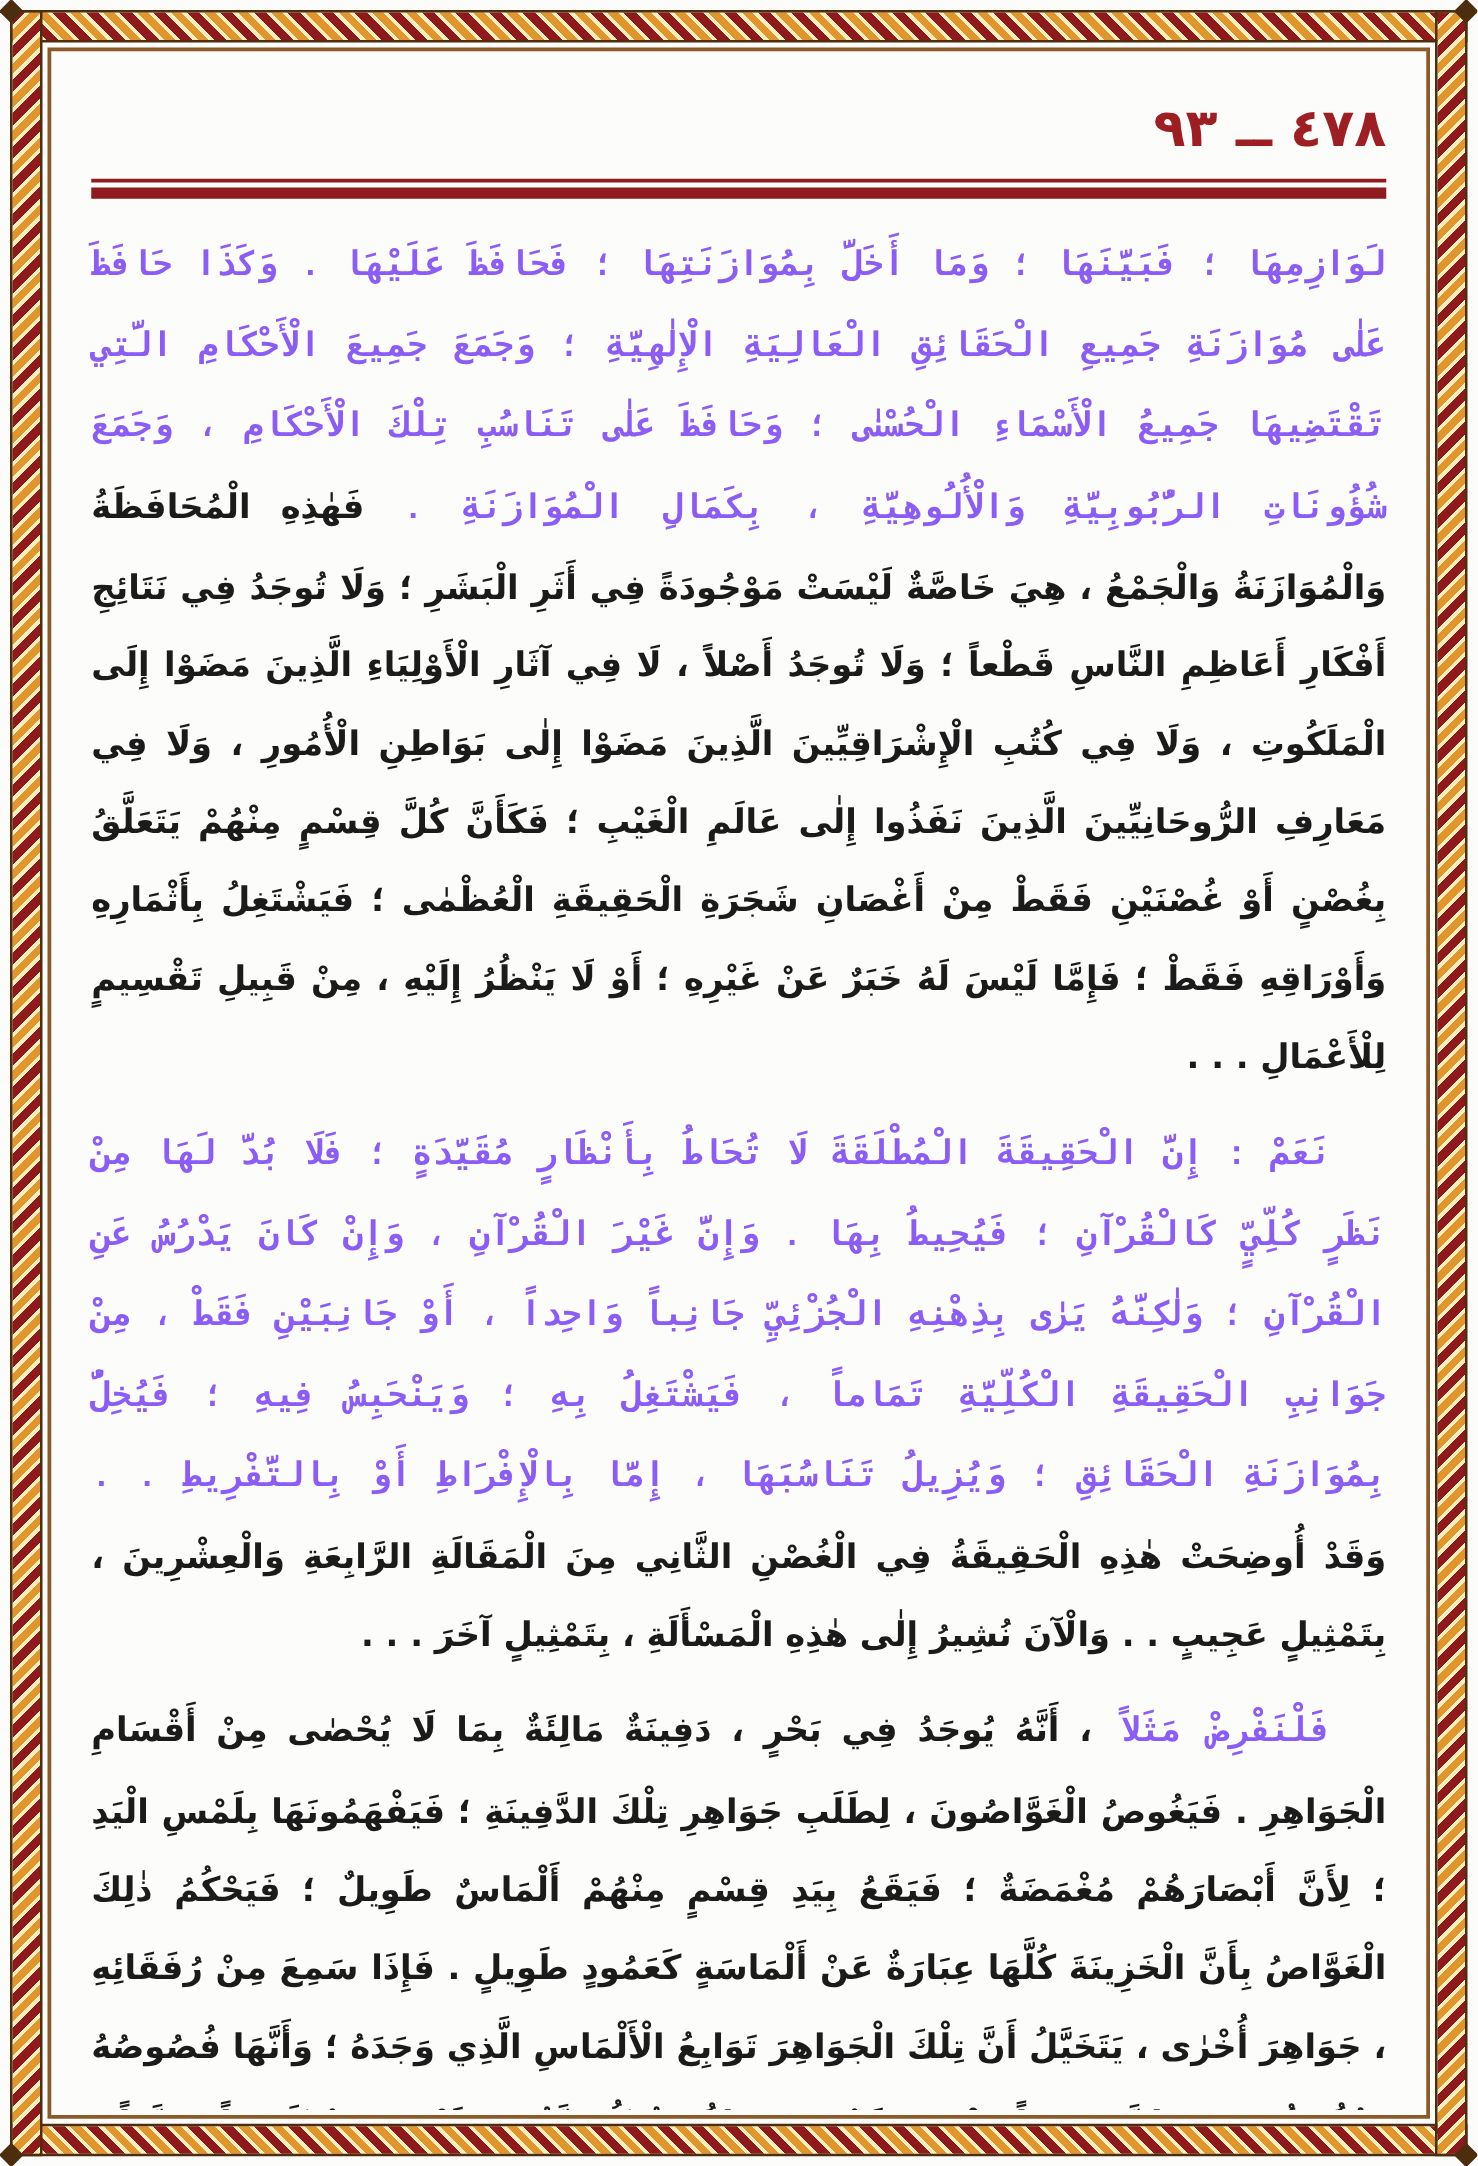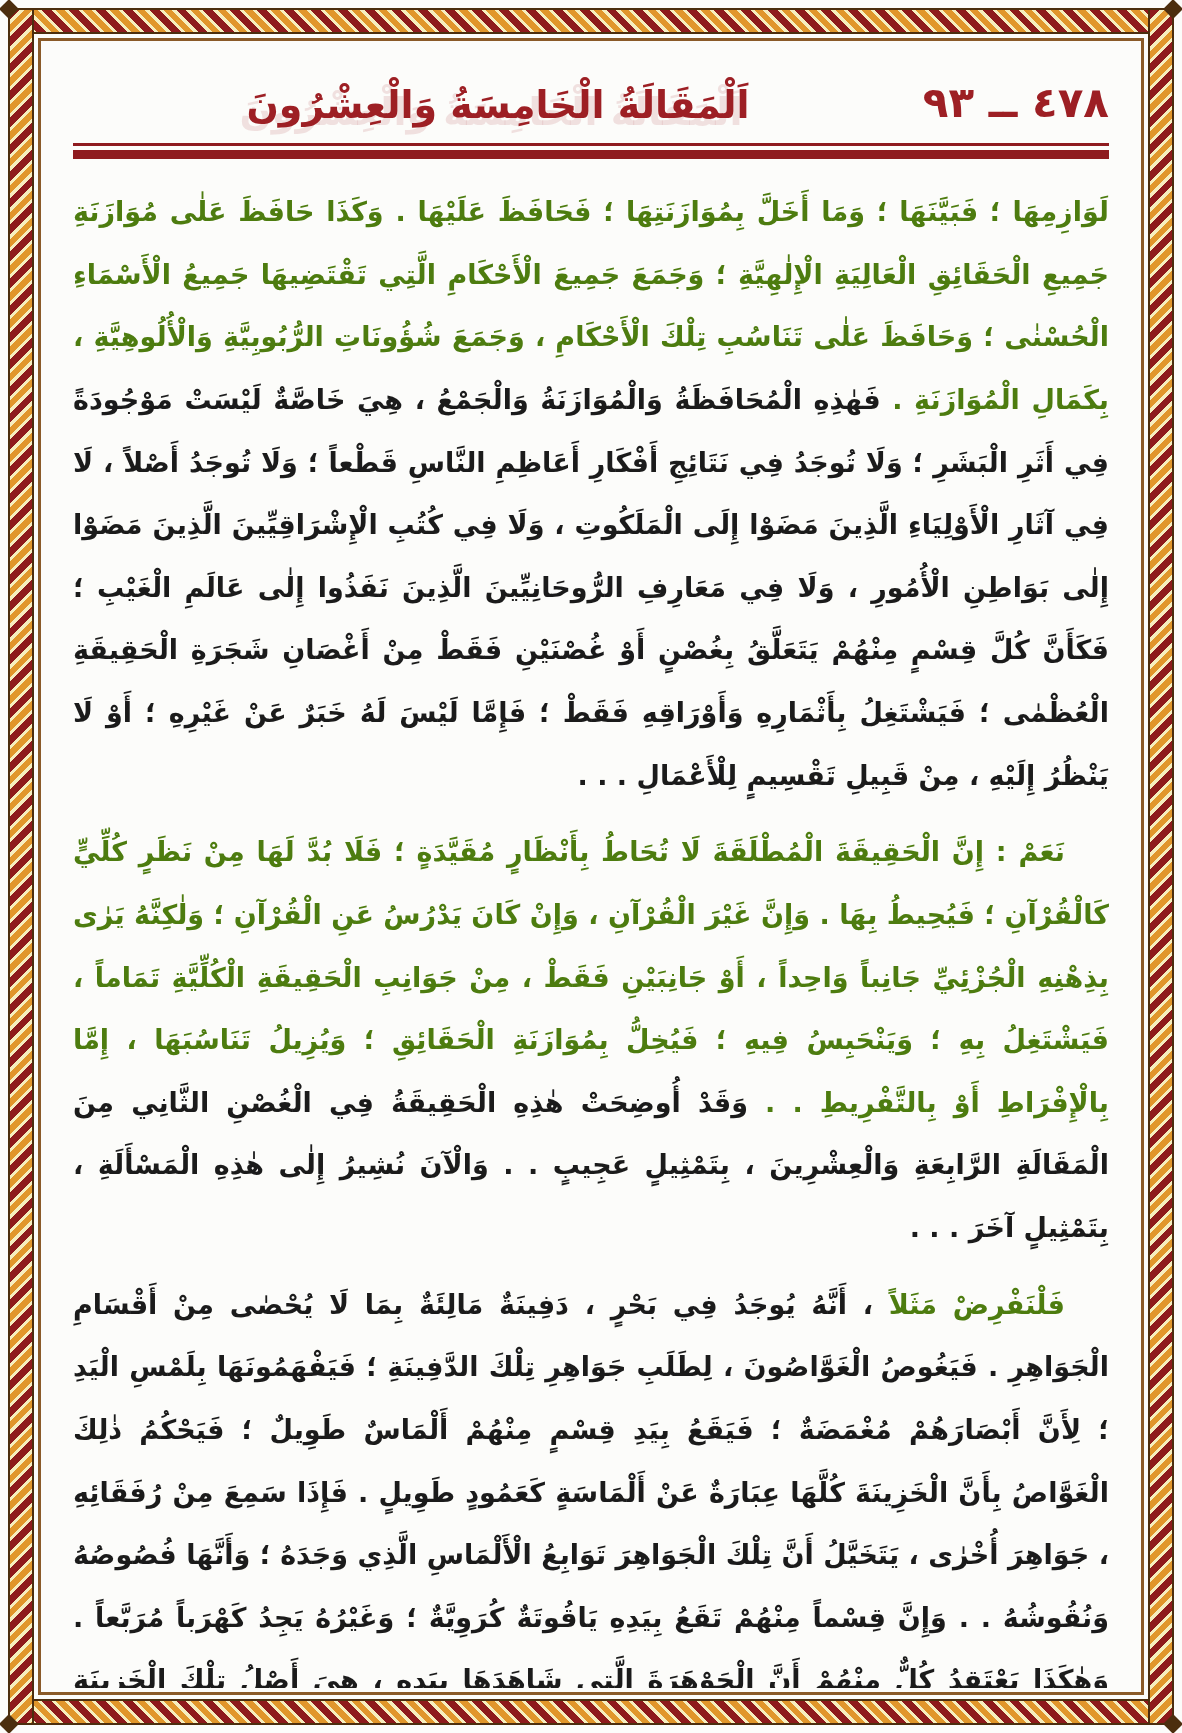--- a/index.html
+++ b/index.html
@@ -24,42 +24,41 @@
   .header{display:flex;align-items:flex-end;margin-bottom:16px;min-height:64px;}
   .page-numbers{order:1;font-size:42px;font-weight:bold;color:#9d1f24;white-space:nowrap;letter-spacing:2px;}
   .header-title{order:2;flex:1;text-align:center;font-size:38px;font-weight:bold;color:#9d1f24;
     text-shadow:-7px 7px 0 rgba(158,27,30,0.12);}
   .rule{margin:6px 0 22px;}
   .rule .thin{height:3px;background:#8f1b1f;}
   .rule .thick{height:9px;background:#8f1b1f;margin-top:4px;}
   .body-text{font-size:27px;font-weight:bold;line-height:2.32;text-align:justify;text-justify:inter-word;}
   .para{margin:0 0 14px;}
   .para.indent{text-indent:44px;}
-  .seg-red{color:#4d7c0f;}
+  .seg-red{color:#8b5cf6;font-family:Liberation Mono, monospace;}
   .seg-black{color:#1b1b1b;}
 </style>
 </head>
 <body>
 
 <div class="sheet">
 
   <div class="strip h top"></div>
   <div class="strip h bottom"></div>
   <div class="strip v left"></div>
   <div class="strip v right"></div>
   <div class="corner tl"></div>
   <div class="corner tr"></div>
   <div class="corner bl"></div>
   <div class="corner br"></div>
   <div class="inner-line"></div>
 
   <div class="content">
     <div class="header">
       <div class="page-numbers">٤٧٨ ــ ٩٣</div>
-      <div class="header-title">اَلْمَقَالَةُ الْخَامِسَةُ وَالْعِشْرُونَ</div>
     </div>
 
     <div class="rule">
       <div class="thin"></div>
       <div class="thick"></div>
     </div>
 
     <div class="body-text">
         <div class="para"><span class="seg-red">لَوَازِمِهَا ؛ فَبَيَّنَهَا ؛ وَمَا أَخَلَّ بِمُوَازَنَتِهَا ؛ فَحَافَظَ عَلَيْهَا . وَكَذَا حَافَظَ عَلٰى مُوَازَنَةِ جَمِيعِ الْحَقَائِقِ الْعَالِيَةِ الْإِلٰهِيَّةِ ؛ وَجَمَعَ جَمِيعَ الْأَحْكَامِ الَّتِي تَقْتَضِيهَا جَمِيعُ الْأَسْمَاءِ الْحُسْنٰى ؛ وَحَافَظَ عَلٰى تَنَاسُبِ تِلْكَ الْأَحْكَامِ ، وَجَمَعَ شُؤُونَاتِ الرُّبُوبِيَّةِ وَالْأُلُوهِيَّةِ ، بِكَمَالِ الْمُوَازَنَةِ . </span><span class="seg-black">فَهٰذِهِ الْمُحَافَظَةُ وَالْمُوَازَنَةُ وَالْجَمْعُ ، هِيَ خَاصَّةٌ لَيْسَتْ مَوْجُودَةً فِي أَثَرِ الْبَشَرِ ؛ وَلَا تُوجَدُ فِي نَتَائِجِ أَفْكَارِ أَعَاظِمِ النَّاسِ قَطْعاً ؛ وَلَا تُوجَدُ أَصْلاً ، لَا فِي آثَارِ الْأَوْلِيَاءِ الَّذِينَ مَضَوْا إِلَى الْمَلَكُوتِ ، وَلَا فِي كُتُبِ الْإِشْرَاقِيِّينَ الَّذِينَ مَضَوْا إِلٰى بَوَاطِنِ الْأُمُورِ ، وَلَا فِي مَعَارِفِ الرُّوحَانِيِّينَ الَّذِينَ نَفَذُوا إِلٰى عَالَمِ الْغَيْبِ ؛ فَكَأَنَّ كُلَّ قِسْمٍ مِنْهُمْ يَتَعَلَّقُ بِغُصْنٍ أَوْ غُصْنَيْنِ فَقَطْ مِنْ أَغْصَانِ شَجَرَةِ الْحَقِيقَةِ الْعُظْمٰى ؛ فَيَشْتَغِلُ بِأَثْمَارِهِ وَأَوْرَاقِهِ فَقَطْ ؛ فَإِمَّا لَيْسَ لَهُ خَبَرٌ عَنْ غَيْرِهِ ؛ أَوْ لَا يَنْظُرُ إِلَيْهِ ، مِنْ قَبِيلِ تَقْسِيمٍ لِلْأَعْمَالِ . . .</span></div>
         <div class="para indent"><span class="seg-red">نَعَمْ : إِنَّ الْحَقِيقَةَ الْمُطْلَقَةَ لَا تُحَاطُ بِأَنْظَارٍ مُقَيَّدَةٍ ؛ فَلَا بُدَّ لَهَا مِنْ نَظَرٍ كُلِّيٍّ كَالْقُرْآنِ ؛ فَيُحِيطُ بِهَا . وَإِنَّ غَيْرَ الْقُرْآنِ ، وَإِنْ كَانَ يَدْرُسُ عَنِ الْقُرْآنِ ؛ وَلٰكِنَّهُ يَرٰى بِذِهْنِهِ الْجُزْئِيِّ جَانِباً وَاحِداً ، أَوْ جَانِبَيْنِ فَقَطْ ، مِنْ جَوَانِبِ الْحَقِيقَةِ الْكُلِّيَّةِ تَمَاماً ، فَيَشْتَغِلُ بِهِ ؛ وَيَنْحَبِسُ فِيهِ ؛ فَيُخِلُّ بِمُوَازَنَةِ الْحَقَائِقِ ؛ وَيُزِيلُ تَنَاسُبَهَا ، إِمَّا بِالْإِفْرَاطِ أَوْ بِالتَّفْرِيطِ . . </span><span class="seg-black">وَقَدْ أُوضِحَتْ هٰذِهِ الْحَقِيقَةُ فِي الْغُصْنِ الثَّانِي مِنَ الْمَقَالَةِ الرَّابِعَةِ وَالْعِشْرِينَ ، بِتَمْثِيلٍ عَجِيبٍ . . وَالْآنَ نُشِيرُ إِلٰى هٰذِهِ الْمَسْأَلَةِ ، بِتَمْثِيلٍ آخَرَ . . .</span></div>

